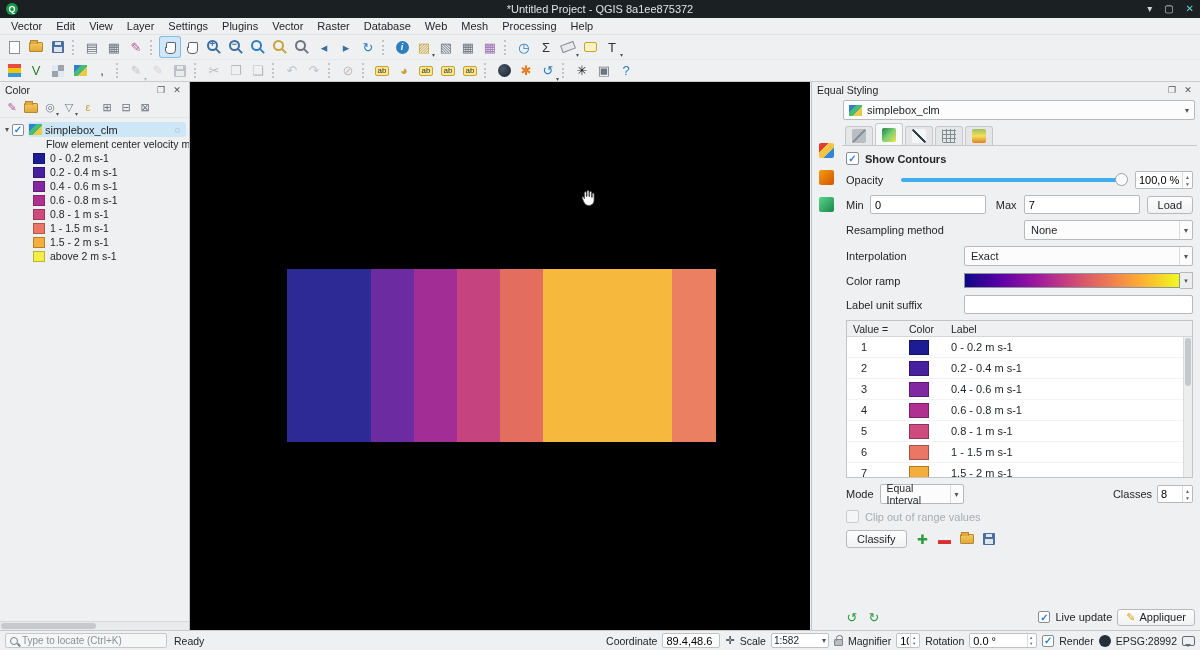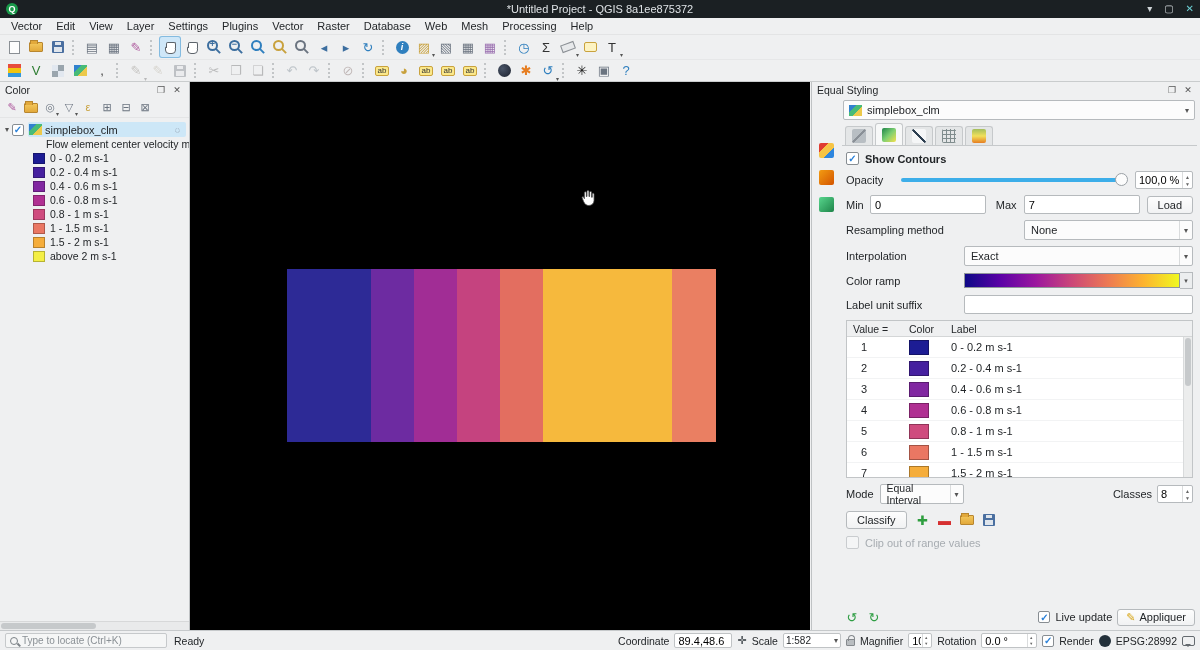--- a/index.html
+++ b/index.html
@@ -623,41 +623,41 @@
       <span class="spin" style="width:36px;margin-left:5px">
           <input value="8" style="">
           <span class="arrows">
             <span>▲</span>
             <span>▼</span>
           </span>
         </span>
     </div>
 
     <div class="row">
+      <span class="cb dis"></span>
+      <span class="clip-label">Clip out of range values</span>
+    </div>
+
+    <div class="row">
       <button class="btn">Classify</button>
       <span class="mini-icons" id="classify-icons">
           <span class="tb-icon" style="color: rgb(46, 158, 63);">
             <b>✚</b>
           </span>
           <span class="tb-icon" style="color: rgb(214, 48, 49);">
             <b>▬</b>
           </span>
           <span class="tb-icon t-folder">
             <i></i>
           </span>
           <span class="tb-icon t-floppy">
             <i></i>
           </span>
         </span>
     </div>
-
-    <div class="row">
-      <span class="cb dis"></span>
-      <span class="clip-label">Clip out of range values</span>
-    </div>
   </div>
 
   <div class="sd-bottom">
     <span class="mini-icons" id="sd-bottom-icons">
         <span class="tb-icon" style="color: rgb(47, 158, 68);">
           <b>↺</b>
         </span>
         <span class="tb-icon" style="color: rgb(47, 158, 68);">
           <b>↻</b>
         </span>
@@ -693,21 +693,21 @@
     <span class="lock"></span>
     <span>Magnifier</span>
     <span class="sb-box" style="width:24px">
         <input value="100%" style="">
         <span class="arrows">
           <span>▲</span>
           <span>▼</span>
         </span>
       </span>
     <span>Rotation</span>
-    <span class="sb-box" style="width:56px">
+    <span class="sb-box" style="width:68px">
         <input value="0.0 °" style="">
         <span class="arrows">
           <span>▲</span>
           <span>▼</span>
         </span>
       </span>
     <span class="cb sm">✓</span>
     <span>Render</span>
     <span class="globe"></span>
     <span>EPSG:28992</span>

